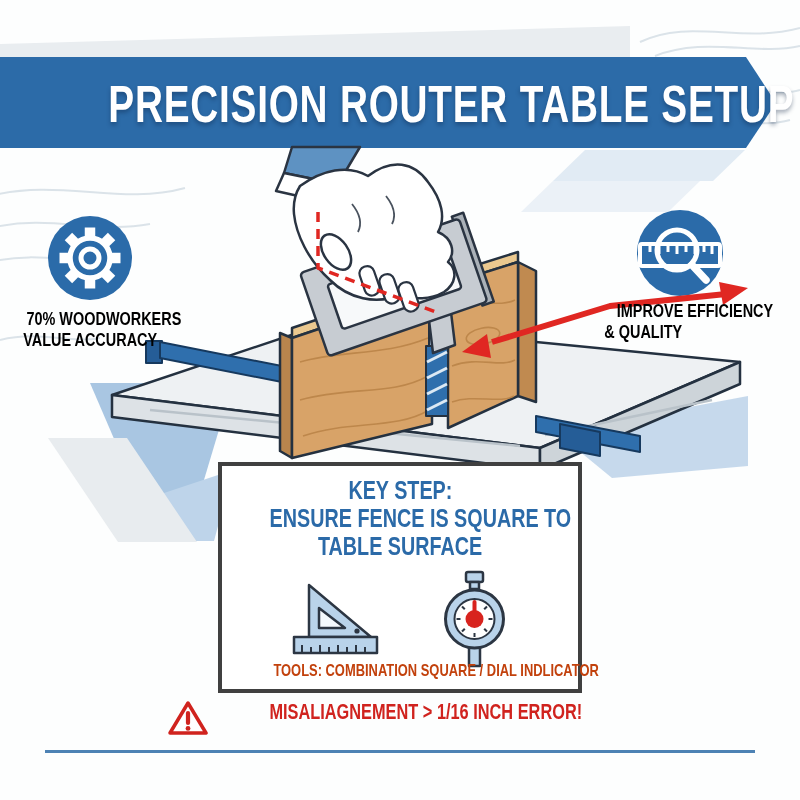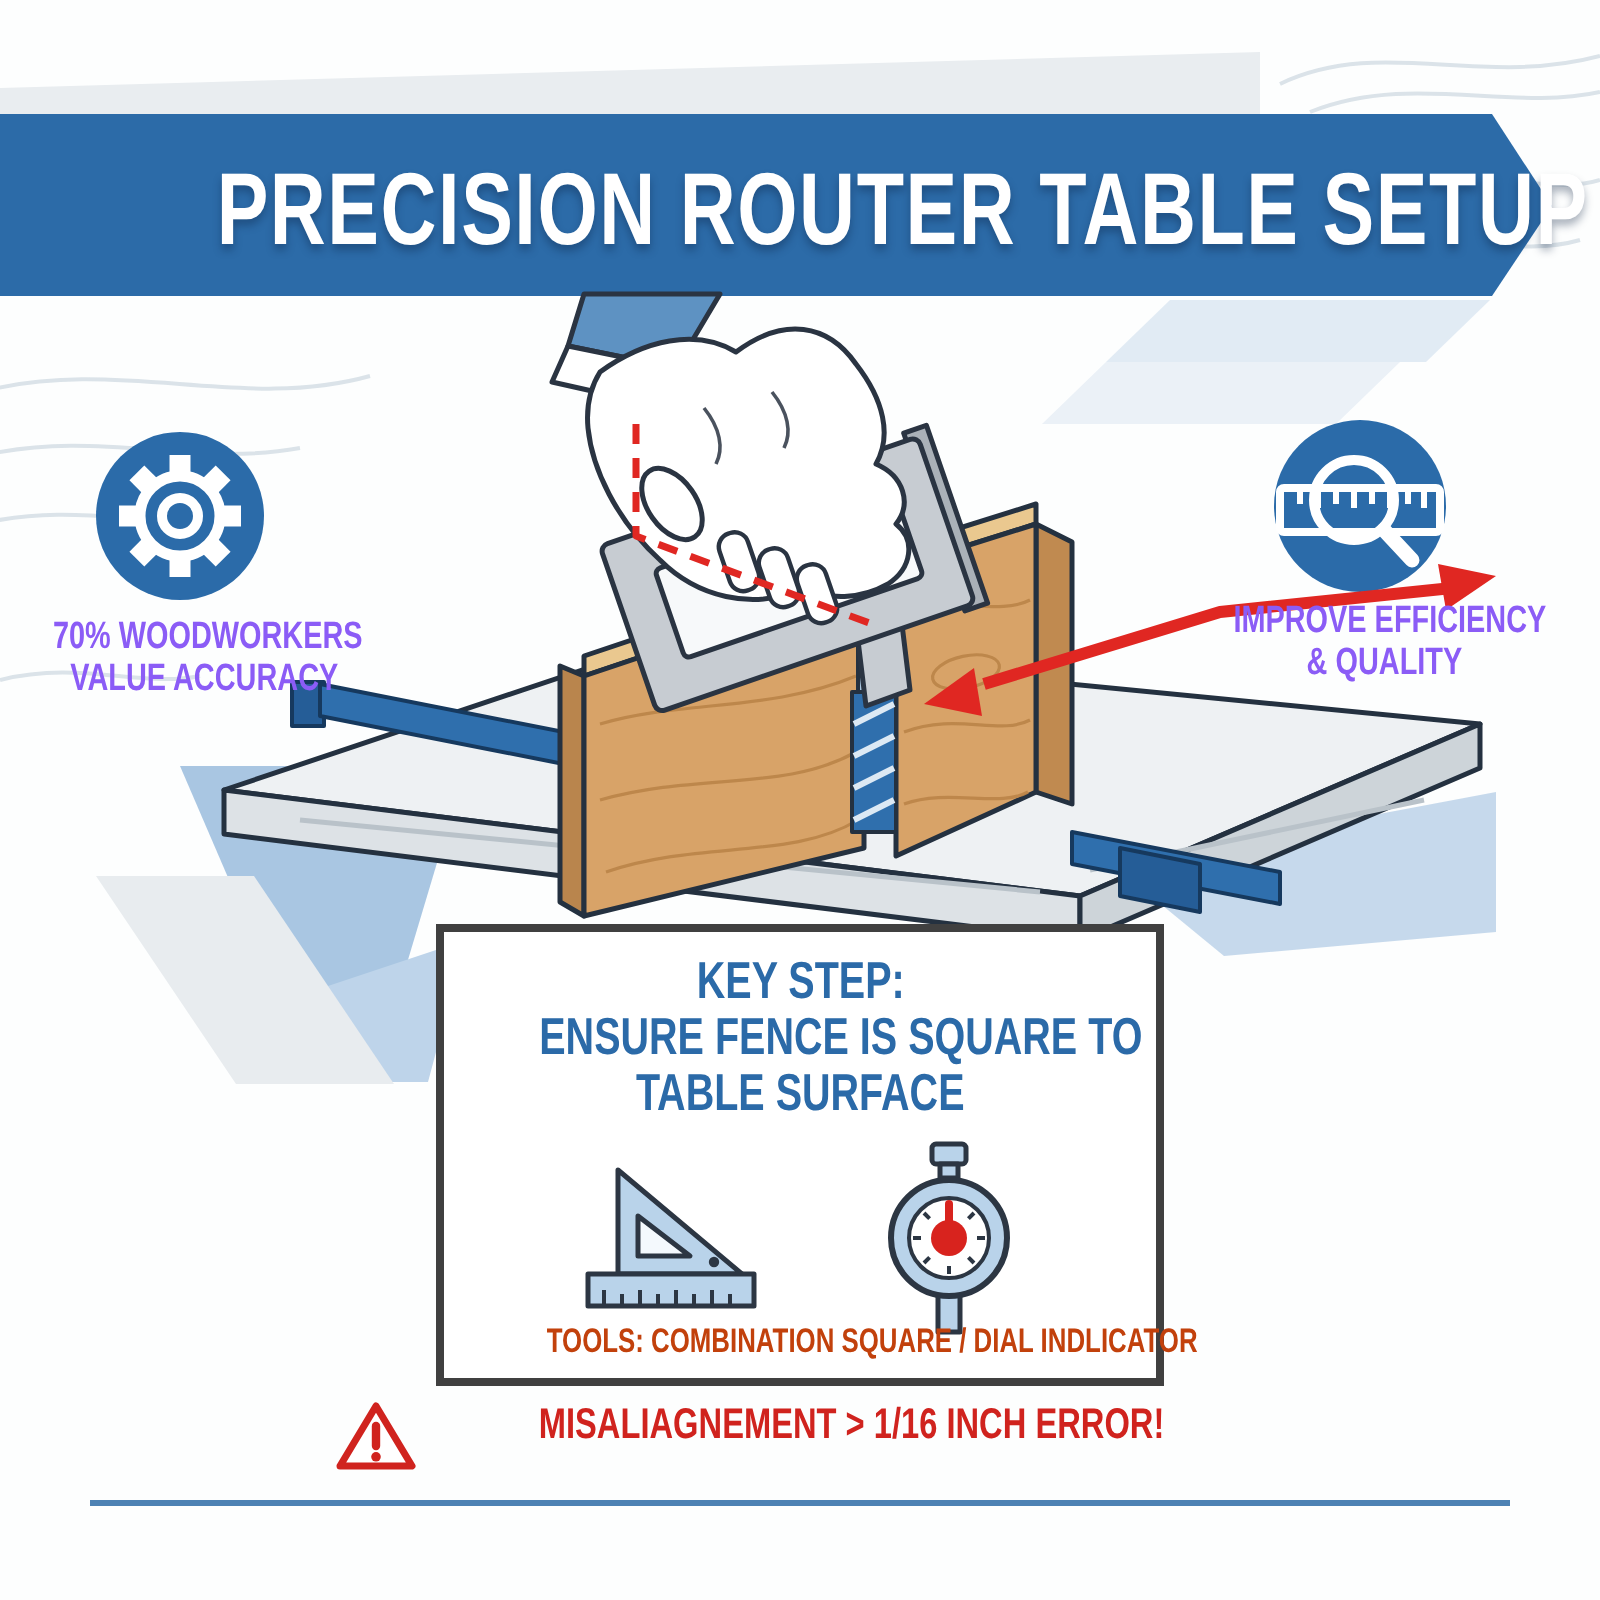--- a/index.html
+++ b/index.html
@@ -5,21 +5,21 @@
   html,body{margin:0;padding:0;background:#ffffff;}
   .stage{position:relative;width:800px;height:800px;overflow:hidden;background:#fdfefe;
          font-family:"Liberation Sans",sans-serif;}
   .stage svg{display:block;}
   #scene{position:absolute;left:0;top:0;z-index:0;}
   .overlay{position:absolute;z-index:2;}
   .cond{display:inline-block;transform:scaleX(0.76);transform-origin:50% 50%;white-space:nowrap;}
   .title-wrap{left:0;top:60px;width:756px;height:88px;display:flex;align-items:center;justify-content:flex-start;}
   .title{color:#ffffff;font-size:51px;font-weight:bold;letter-spacing:1px;
          text-shadow:0 3px 5px rgba(10,30,60,.35);}
-  .stat{width:200px;text-align:center;color:#8b5cf6;font-weight:bold;font-size:19px;line-height:21px;}
+  .stat{width:200px;text-align:left;color:#000000;font-weight:bold;font-size:19px;line-height:21px;}
   .stat-left{left:2px;top:308px;}
   .stat-right{left:592px;top:300px;}
   .keybox{left:218px;top:462px;width:364px;height:231px;background:#ffffff;
           border:4px solid #404040;box-sizing:border-box;text-align:center;}
   .keyhead{margin-top:10px;color:#2b6aa8;font-weight:bold;font-size:26px;line-height:28px;}
   .keyicons{position:absolute;left:0;top:104px;width:100%;display:flex;align-items:center;
             justify-content:center;gap:58px;}
   .tools{position:absolute;left:0;bottom:8px;width:100%;color:#c2410c;font-weight:bold;font-size:17px;}
   .warnrow{left:0;top:700px;width:800px;display:flex;align-items:flex-start;justify-content:center;gap:12px;}
   .warntext{color:#d0231e;font-weight:bold;font-size:21.5px;}

